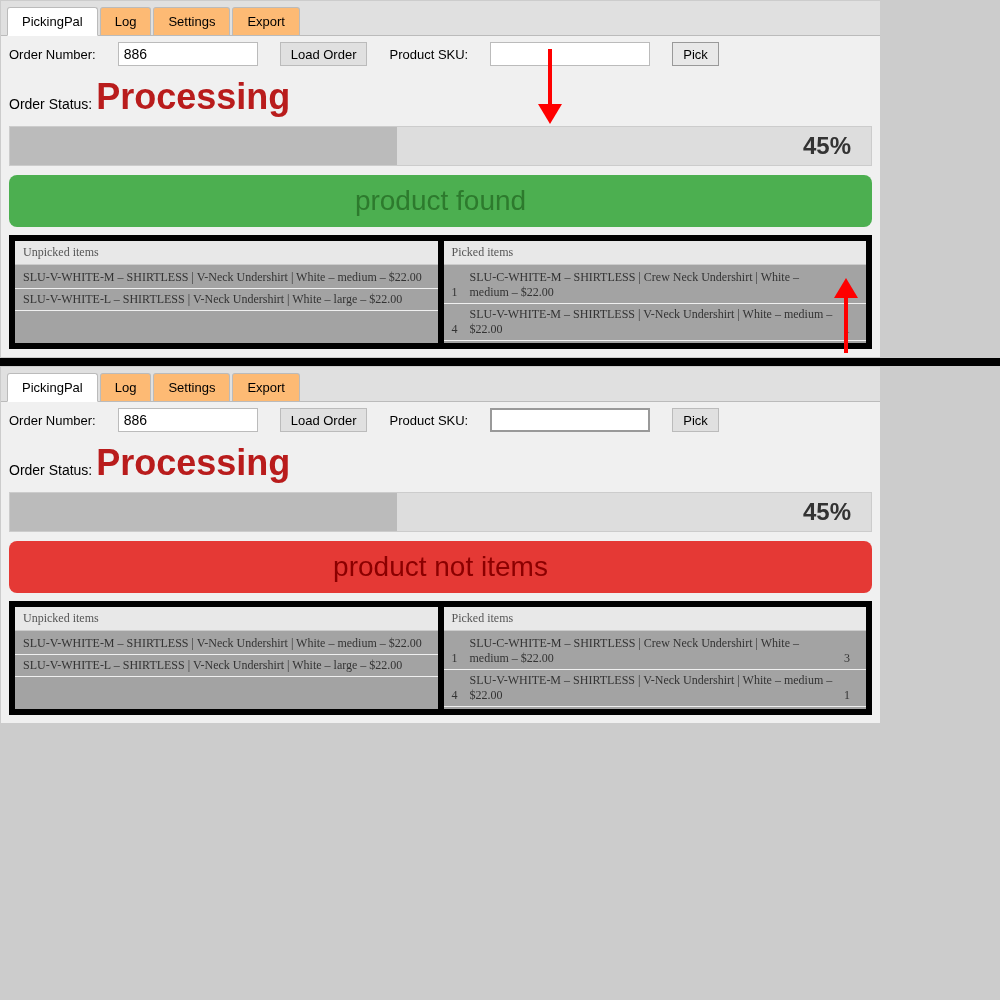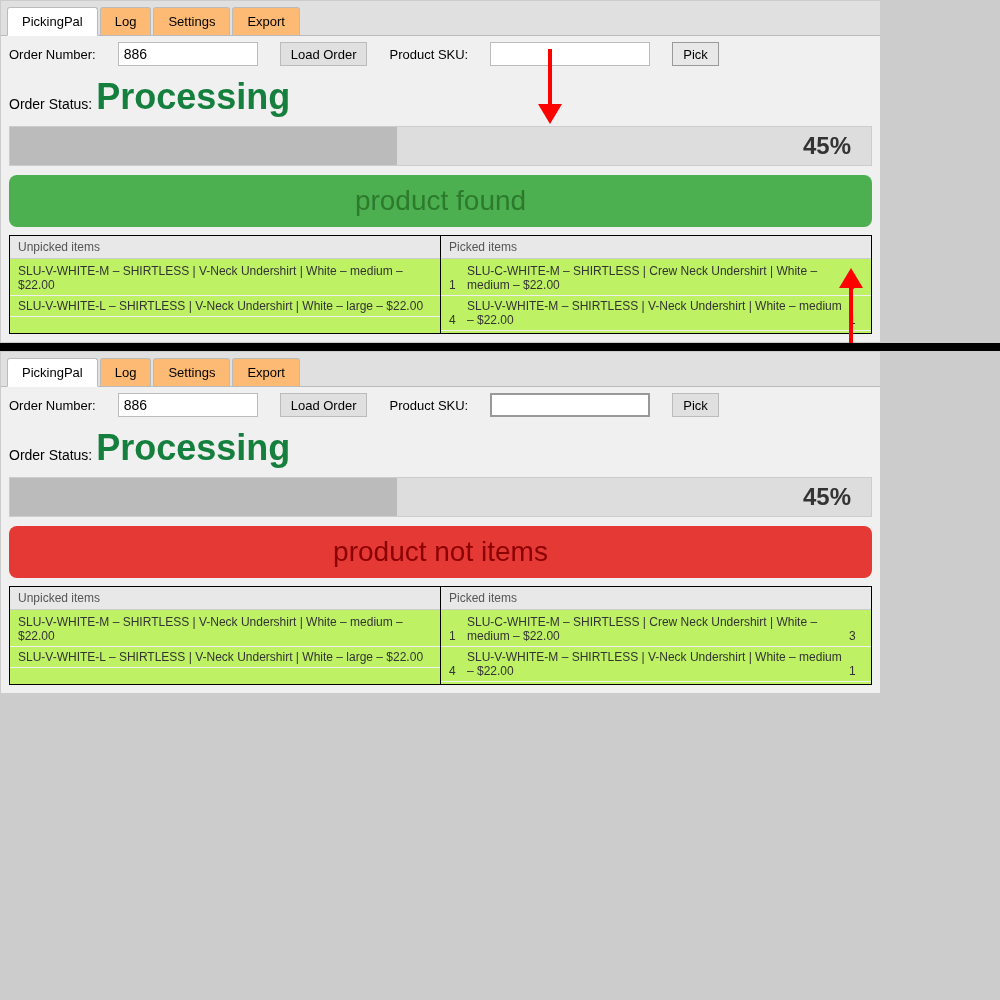--- a/index.html
+++ b/index.html
@@ -73,21 +73,21 @@
 
     .order-status span.status-label {
       font-size: 14px;
       font-weight: normal;
       margin-top: 26px;
     }
 
     .order-status span.status-value {
       font-size: 36px;
       font-weight: bold;
-      color: #15803d;
+      color: #b91c1c;
     }
 
     .progress-bar-container {
       margin: 0 8px 8px 8px;
       height: 40px;
       background: #ddd;
       border: 1px solid #ccc;
       position: relative;
       display: flex;
       align-items: center;
@@ -129,22 +129,23 @@
     }
 
     .items-section {
       display: flex;
       margin: 0 8px 8px 8px;
       gap: 0;
     }
 
     .items-col {
       flex: 1;
-      border: 1px solid #000000;
-      background: #bef264;
+      border: 6px solid #000000;
+      background: #a3a3a3;
+      font-family: Liberation Serif, serif;
     }
 
     .items-col + .items-col {
       border-left: none;
     }
 
     .items-col-header {
       background: #e8e8e8;
       padding: 4px 8px;
       font-size: 12px;

